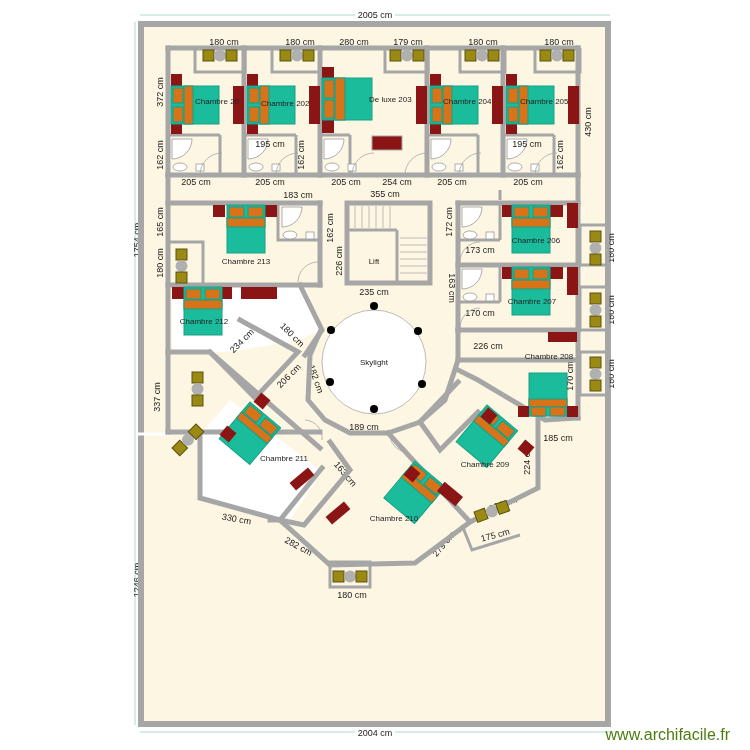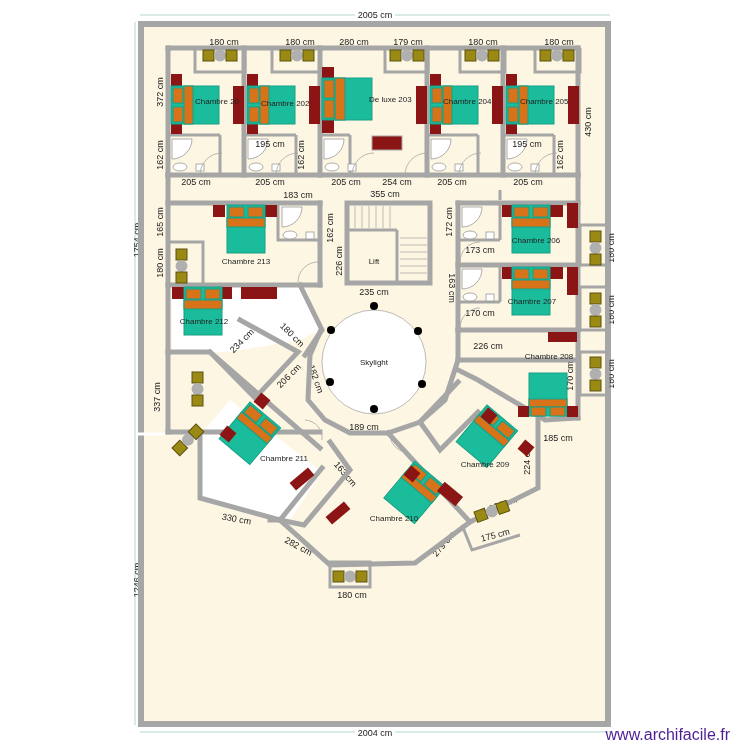--- a/index.html
+++ b/index.html
@@ -5,21 +5,21 @@
   html, body { margin: 0; padding: 0; background: #ffffff; }
   body { width: 750px; height: 750px; position: relative; overflow: hidden; font-family: "Liberation Sans", sans-serif; }
   #plan { position: absolute; left: 0; top: 0; width: 750px; height: 750px; }
   .dim text, .lbl { font-family: "Liberation Sans", sans-serif; fill: #222; }
   .dim-line { stroke: #9fd0c0; stroke-width: 0.8; fill: none; }
   .wall { stroke: #a6a6a6; stroke-width: 5; fill: none; stroke-linejoin: miter; stroke-linecap: square; }
   .wall-thin { stroke: #a6a6a6; stroke-width: 3; fill: none; }
   .outer { fill: #fdf6e3; stroke: #a6a6a6; stroke-width: 6; }
   .white-zone { fill: #ffffff; stroke: none; }
   .door { stroke: #a6a6a6; stroke-width: 0.8; fill: none; }
-  .watermark { position: absolute; right: 20px; top: 726px; font-size: 16px; color: #4c1d95; font-family: "Liberation Sans", sans-serif; }
+  .watermark { position: absolute; right: 20px; top: 726px; font-size: 16px; color: #4d7c0f; font-family: "Liberation Sans", sans-serif; }
 </style>
 </head>
 <body>
 
 <svg id="plan" viewBox="0 0 750 750" xmlns="http://www.w3.org/2000/svg">
   <defs>
     <g id="lounge-h">
       <rect x="0" y="0" width="11" height="11" fill="#9a8a14" stroke="#5a5010" stroke-width="1"></rect>
       <circle cx="17" cy="5.5" r="6" fill="#b0b0b0"></circle>
       <rect x="23" y="0" width="11" height="11" fill="#9a8a14" stroke="#5a5010" stroke-width="1"></rect>

